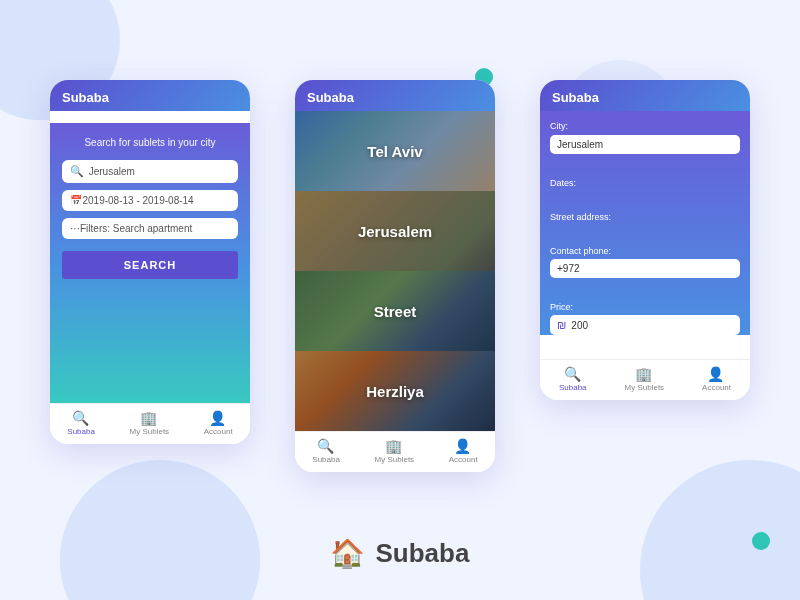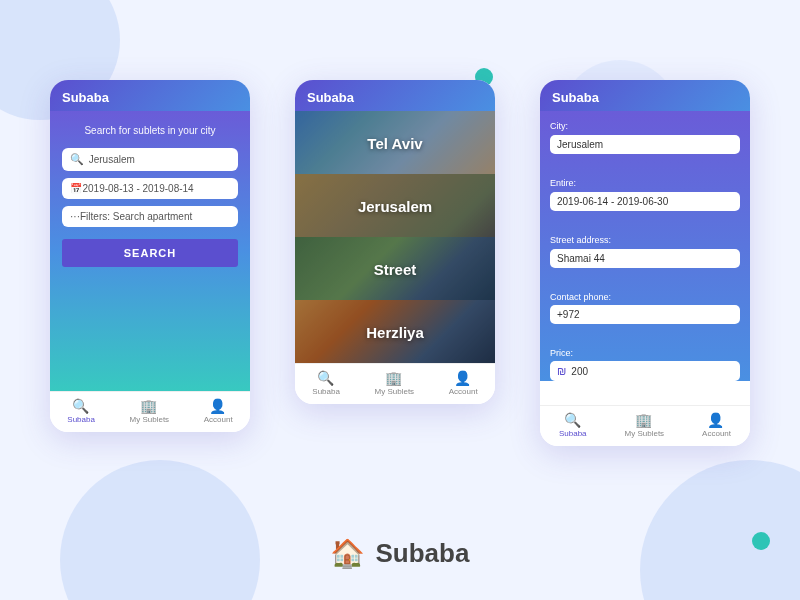--- a/index.html
+++ b/index.html
@@ -59,20 +59,21 @@
       background: linear-gradient(135deg, #5b4fcf, #4a90e2);
       padding: 10px 12px 6px;
       color: white;
       font-size: 13px;
       font-weight: 700;
     }
     .screen1 .app-body {
       background: linear-gradient(180deg, #6a5cd8 0%, #4a90e2 50%, #38c9c0 100%);
       padding: 14px 12px 0;
       min-height: 280px;
+      margin-top: 12px;
     }
     .screen1 .tagline {
       color: white;
       font-size: 10px;
       text-align: center;
       margin-bottom: 12px;
       opacity: 0.95;
     }
     .screen1 .search-input-wrap {
       background: white;
@@ -150,21 +151,21 @@
       color: white;
       font-size: 13px;
       font-weight: 700;
     }
     .screen2 .city-list {
       display: flex;
       flex-direction: column;
     }
     .city-card {
       position: relative;
-      height: 63px;
+      height: 80px;
       overflow: hidden;
     }
     .city-card .city-bg {
       width: 100%;
       height: 100%;
       background-size: cover;
       background-position: center;
       filter: brightness(0.7);
     }
     .city-bg-telaviv {
@@ -396,26 +397,24 @@
   <div class="phone-screen screen3">
     <div class="app-header">
       <span>Subaba</span>
     </div>
     <div class="form-body">
       <div class="form-field-group">
         <label>City:</label>
         <input type="text" value="Jerusalem" style="">
       </div>
       <div class="form-field-group">
-        <label>Entire:</label>
-        <input type="text" value="2019-06-14 - 2019-06-30" style="">
+        <label>Dates:</label>
       </div>
       <div class="form-field-group">
         <label>Street address:</label>
-        <input type="text" value="Shamai 44" style="">
       </div>
       <div class="form-field-group">
         <label>Contact phone:</label>
         <div class="phone-row">
           <input type="text" class="phone-country" value="+972" style="">
           <input type="text" value="1234567890" style="flex: 1 1 0%; padding: 4px 7px; border-radius: 5px; border: none; font-size: 10px;">
         </div>
       </div>
       <div class="form-field-group">
         <label>Price:</label>

